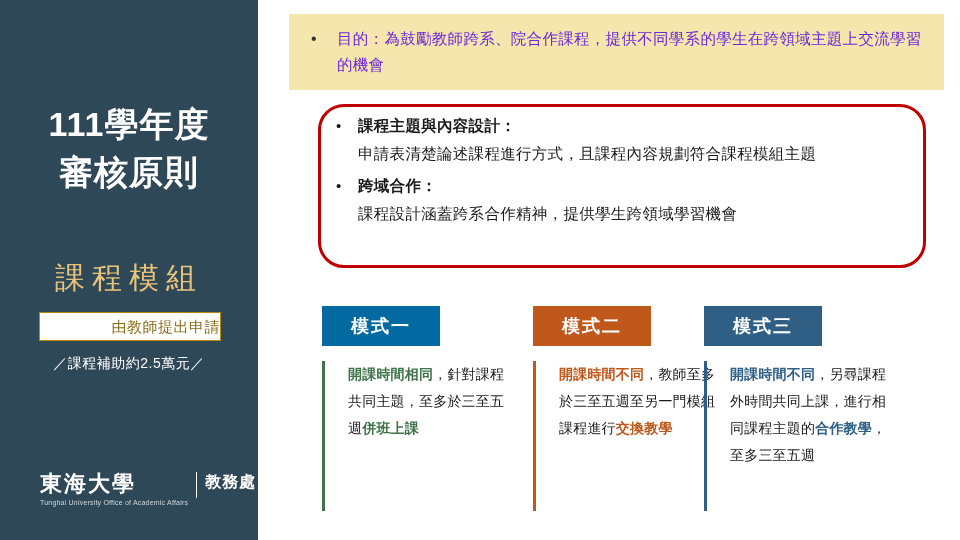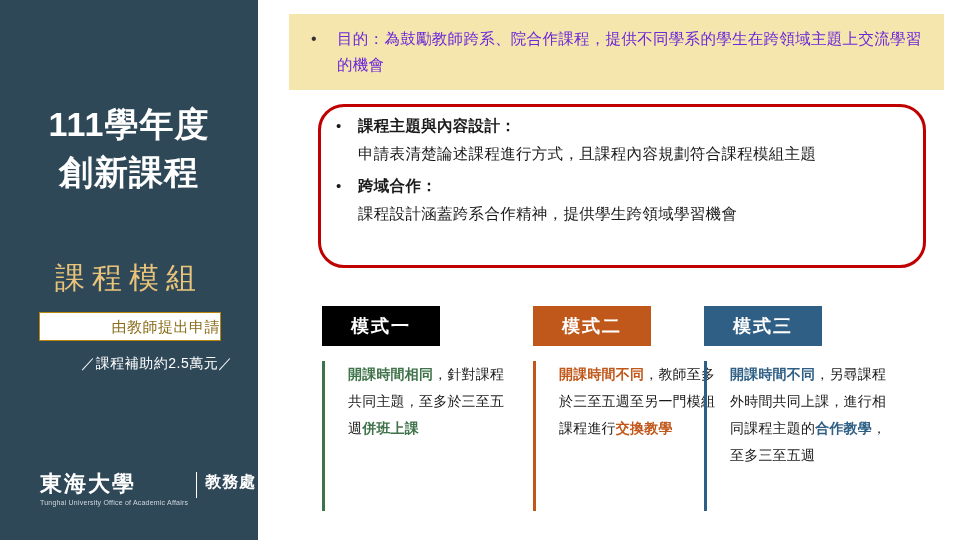--- a/index.html
+++ b/index.html
@@ -68,21 +68,20 @@
   }
   .fund-note {
     position: absolute;
     left: 0;
     top: 355px;
     width: 258px;
     text-align: center;
     color: #ffffff;
     font-size: 14px;
     letter-spacing: 0.5px;
-    padding-left: 28px;
   }
   .logo-wrap {
     position: absolute;
     left: 40px;
     bottom: 34px;
     display: flex;
     color: #ffffff;
   }
   .logo-cn {
     font-family: "Liberation Serif", serif;
@@ -223,39 +222,39 @@
     line-height: 27px;
     color: #1a1a1a;
     letter-spacing: 0.2px;
     border-left: 3px solid #cccccc;
     min-height: 150px;
     box-sizing: border-box;
   }
   .mode1 { left: 322px; }
   .mode2 { left: 513px; margin-left: 20px; }
   .mode3 { left: 704px; }
-  .mode1 .mode-head { background: #000000; }
+  .mode1 .mode-head { background: #0369a1; }
   .mode2 .mode-head { background: #c0581c; }
   .mode3 .mode-head { background: #2f5f85; }
   .mode1 .mode-body { border-left-color: #3f7349; }
   .mode2 .mode-body { border-left-color: #c0581c; }
   .mode3 .mode-body { border-left-color: #2f5f85; }
   .hl1 { color: #3f7349; font-weight: bold; }
   .hl2 { color: #c0581c; font-weight: bold; }
   .hl3 { color: #2f5f85; font-weight: bold; }
 </style>
 </head>
 <body>
 
 <div class="slide">
 
   <div class="left-panel">
     <div class="title-block">
       <div>111學年度</div>
-      <div>創新課程</div>
+      <div>審核原則</div>
     </div>
     <div class="subtitle-block">課程模組</div>
     <div class="apply-badge">由教師提出申請</div>
     <div class="fund-note">／課程補助約2.5萬元／</div>
     <div class="logo-wrap">
       <div>
         <div class="logo-cn">東海大學</div>
         <div class="logo-en">Tunghai University Office of Academic Affairs</div>
       </div>
       <div class="logo-div"></div>

